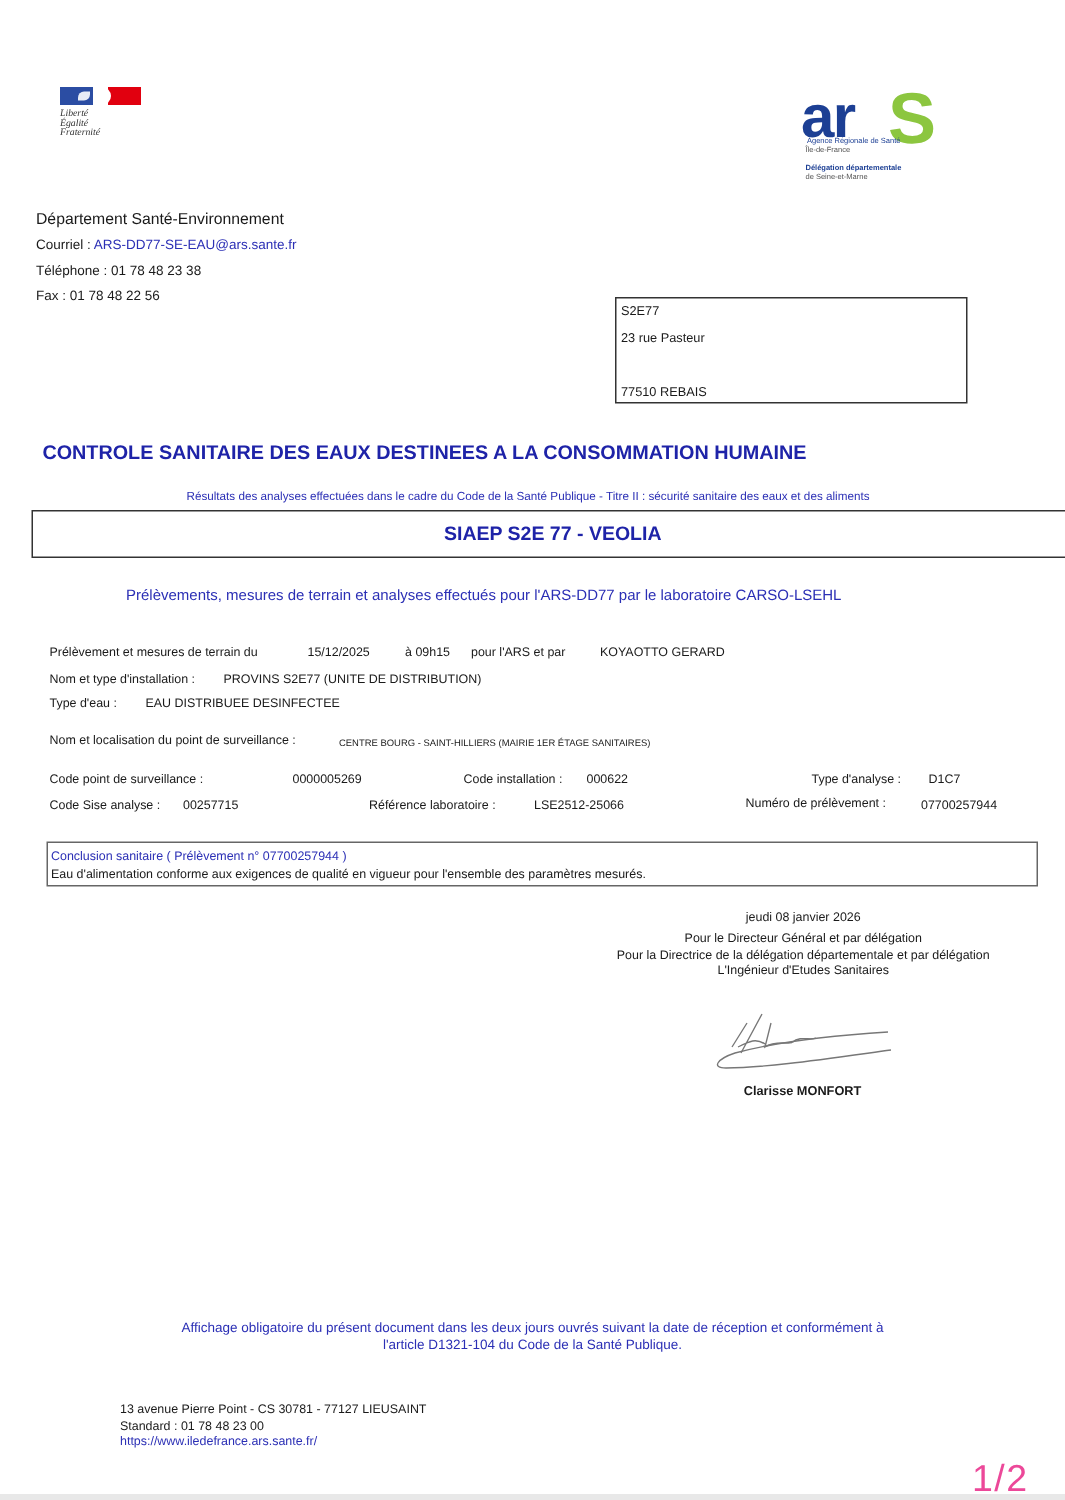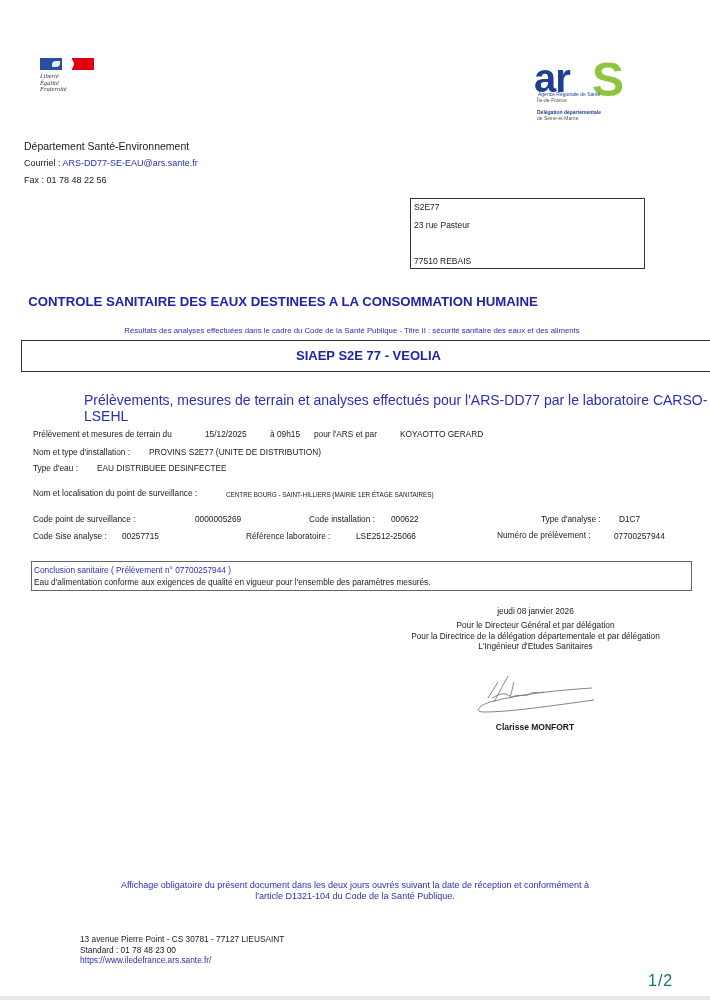--- a/index.html
+++ b/index.html
@@ -36,21 +36,21 @@
     
     .addr-box { left: 410px; top: 198px; width: 235px; height: 71px; border: 1px solid #333; padding: 3px 3px; font-size: 8.5px; }
     .addr-box .l1 { position: absolute; left: 3px; top: 3px; }
     .addr-box .l2 { position: absolute; left: 3px; top: 21px; }
     .addr-box .l3 { position: absolute; left: 3px; top: 57px; }
 
     
     .main-title { left: 0; width: 566px; top: 294px; text-align: center; font-weight: 700; font-size: 13.2px; color: #1e23a8; }
     .subtitle { left: 0; width: 704px; top: 326px; text-align: center; font-size: 7.8px; color: #2b2fb5; }
     .entity-box { left: 21px; top: 340px; width: 695px; height: 32px; border: 1.5px solid #333; text-align: center; line-height: 29px; font-weight: 700; font-size: 13px; color: #1e23a8; }
-    .lab-line { left: 84px; top: 392px; font-size: 14px; color: #2b2fb5; }
+    .lab-line { left: 84px; top: 392px; font-size: 10px; color: #2b2fb5; }
 
     
     .det { font-size: 8.3px; color: #1a1a1a; white-space: nowrap; }
     .det .tiny { font-size: 6.3px; }
 
     
     .concl-box { left: 31px; top: 561px; width: 661px; height: 30px; border: 1px solid #666; padding: 3px 2px; }
     .concl-title { font-size: 8.3px; color: #2b2fb5; line-height: 11px; }
     .concl-text { font-size: 8.3px; color: #1a1a1a; line-height: 13px; }
 
@@ -62,21 +62,21 @@
     .sig-name { left: 450px; top: 722px; width: 170px; text-align: center; font-weight: 700; font-size: 8.5px; }
 
     
     .notice { left: 60px; width: 590px; top: 880px; text-align: center; font-size: 9px; line-height: 11px; color: #2b2fb5; }
 
     
     .contact { left: 80px; top: 934px; font-size: 8.3px; line-height: 10.5px; color: #1a1a1a; }
     .contact .url { color: #2b2fb5; }
 
     
-    .page-ind { left: 648px; top: 972px; font-size: 16px; color: #0f766e; letter-spacing: 1px; }
+    .page-ind { left: 648px; top: 972px; font-size: 25px; color: #ec4899; letter-spacing: 1px; }
     .bottom-strip { left: 0; top: 996px; width: 710px; height: 4px; background: #e8e8e8; }
   </style>
 </head>
 <body>
 
 <div class="abs rf-logo">
   <div class="rf-flag">
     <span class="blue"></span>
       <span class="red"></span>
   </div>
@@ -94,20 +94,21 @@
   <span class="ars-region">Île-de-France</span>
   <span class="ars-deleg">Délégation départementale</span>
   <span class="ars-dept">de Seine-et-Marne</span>
 </div>
 
 <div class="abs sender">
   <div class="line dept">Département Santé-Environnement</div>
   <div class="line small">
     <span>Courriel : </span><span class="email">ARS-DD77-SE-EAU@ars.sante.fr</span>
   </div>
+  <div class="line small">Téléphone : 01 78 48 23 38</div>
   <div class="line small">Fax : 01 78 48 22 56</div>
 </div>
 
 <div class="abs addr-box">
   <div class="l1">S2E77</div>
   <div class="l2">23 rue Pasteur</div>
   <div class="l3">77510 REBAIS</div>
 </div>
 
 <div class="abs main-title">CONTROLE SANITAIRE DES EAUX DESTINEES A LA CONSOMMATION HUMAINE</div>

